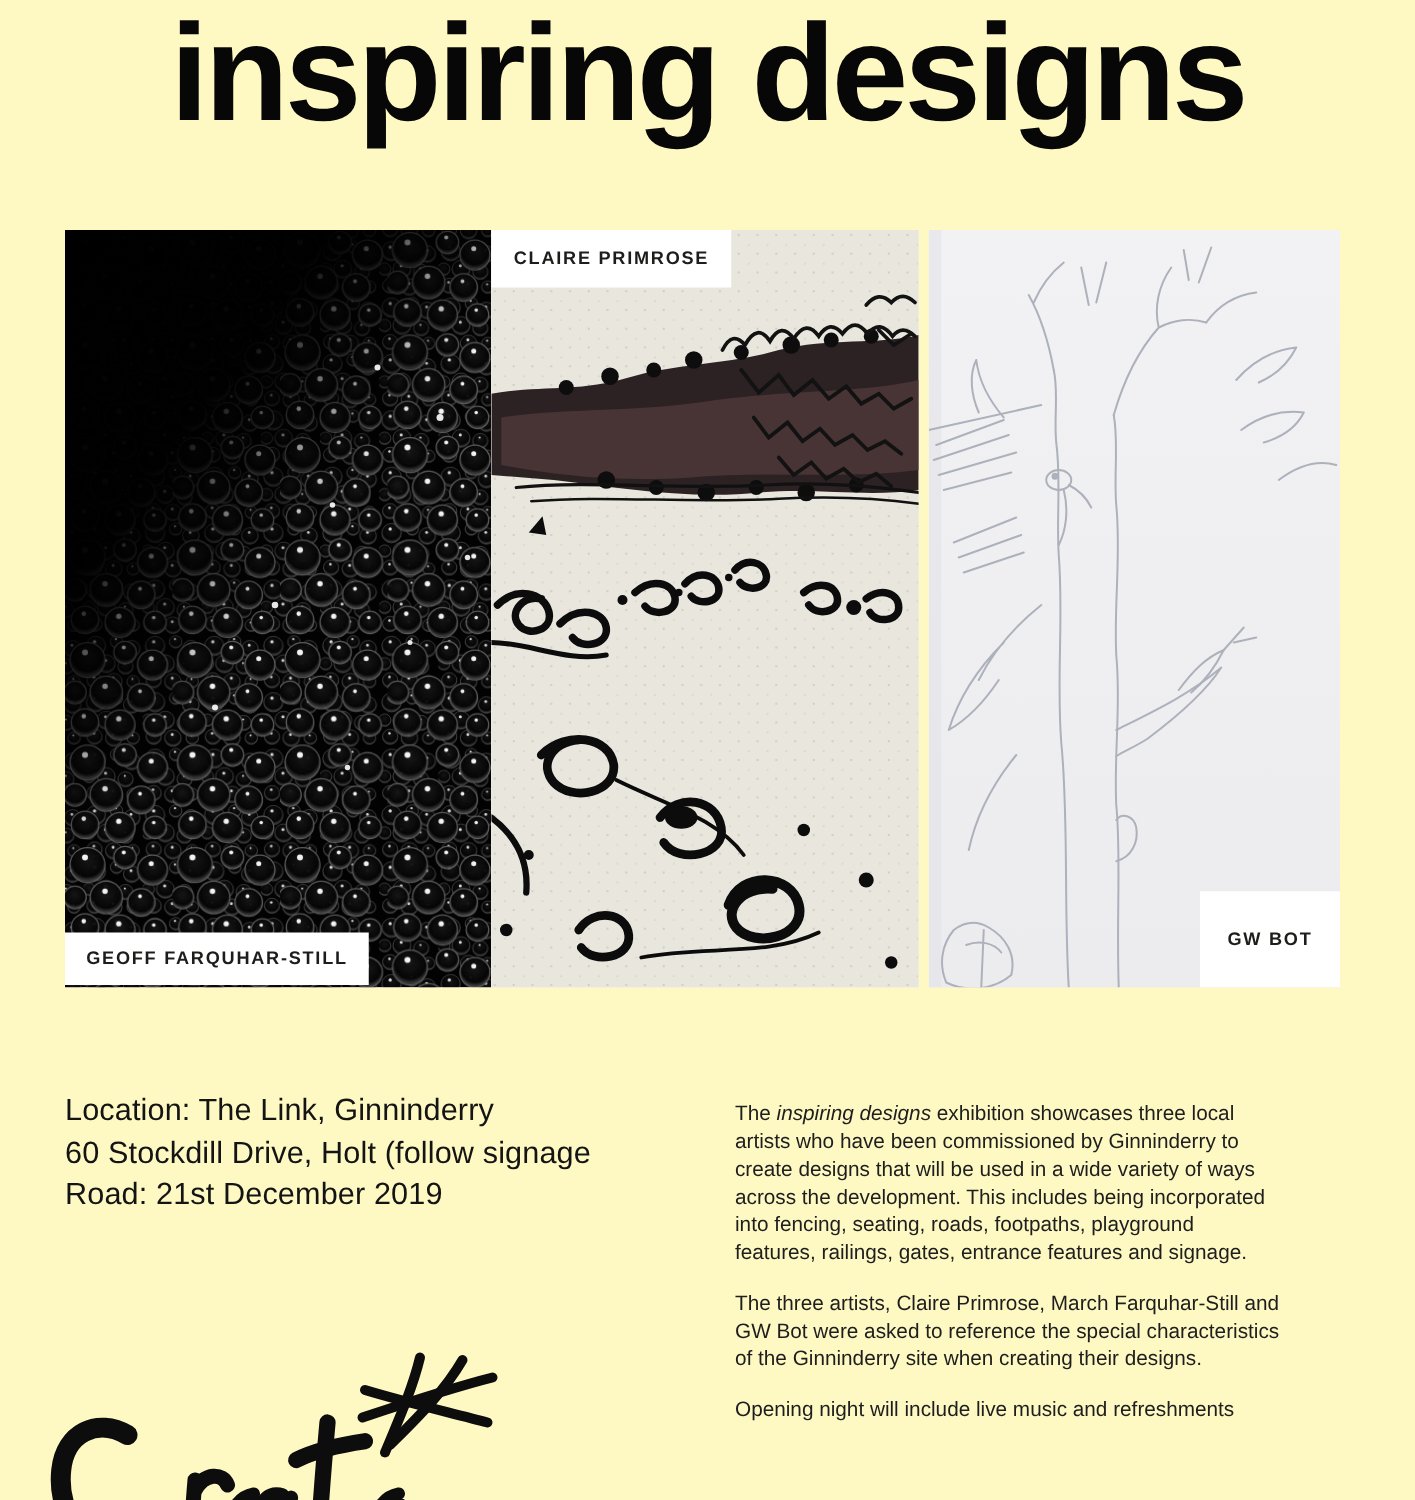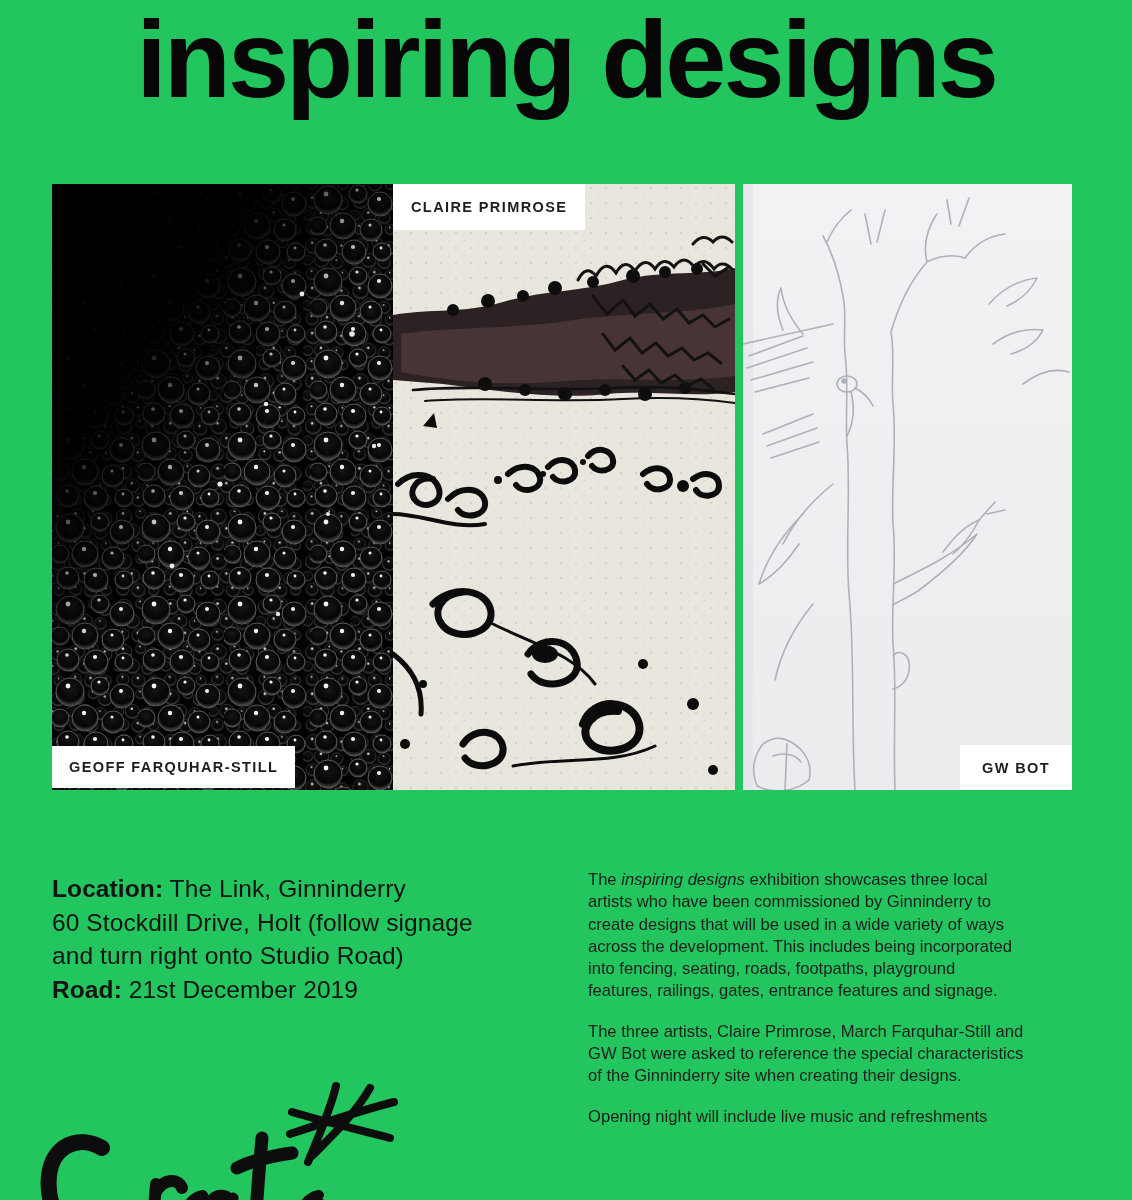--- a/index.html
+++ b/index.html
@@ -1,36 +1,36 @@
 <!DOCTYPE html>
 <html><head>
 <meta charset="utf-8">
 <style>
   html,body{margin:0;padding:0;background:#fff}
-  .poster{position:relative;width:1132px;height:1200px;background:#22c55e;overflow:hidden;
+  .poster{position:relative;width:1132px;height:1200px;background:#fef9c3;overflow:hidden;
           font-family:"Liberation Sans",sans-serif;color:#111}
   .title{position:absolute;top:4px;left:0;width:100%;margin:0;text-align:center;
          font-size:110px;line-height:1;font-weight:700;letter-spacing:-3px;color:#070707}
   .gallery{position:absolute;left:52px;top:184px;width:1020px;height:606px}
   .art{position:absolute;top:0;height:606px;overflow:hidden;background:#eee}
   .art1{left:0;width:341px}
   .art2{left:341px;width:342px}
   .art3{left:691px;width:329px}
   .art-img{display:block;width:100%;height:100%}
   .art-label{position:absolute;background:#ffffff;color:#1d1d1b;font-weight:700;
              font-size:14.5px;letter-spacing:1.4px;display:flex;align-items:center;white-space:nowrap}
   .label-claire{top:0;left:0;height:46px;padding:0 18px}
   .label-geoff{bottom:2px;left:0;height:42px;padding:0 17px}
-  .label-gwbot{bottom:0;right:0;height:45px;padding:0 22px}
+  .label-gwbot{bottom:0;right:0;height:45px;padding:16px 22px}
   .details{position:absolute;left:52px;top:872px;width:540px;
            font-size:24.5px;line-height:33.5px;color:#141414;letter-spacing:.1px}
-  .details b{font-weight:700}
+  .details b{font-weight:400}
   .body-col{position:absolute;left:588px;top:869px;width:505px;
             font-size:16.6px;line-height:22.3px;color:#1e1e1e}
-  .body-col p{margin:0 0 18px;white-space:pre-line}
+  .body-col p{margin:11px 0 18px;white-space:pre-line}
   .it{font-style:italic}
   .create-logo{position:absolute;left:40px;top:1076px;width:370px;height:170px}
 </style>
 </head>
 <body>
 
 <div class="poster">
 
   <h1 class="title">inspiring designs</h1>
 
@@ -218,21 +218,20 @@
           <path d="M30,572 C40,568 52,570 58,578 M44,560 L42,606"></path>
         </g>
       </svg>
       <div class="art-label label-gwbot">GW BOT</div>
     </div>
   </div>
 
   <div class="details">
     <div><b>Location:</b><span> The Link, Ginninderry</span></div>
     <div><span>60 Stockdill Drive, Holt (follow signage</span></div>
-    <div><span>and turn right onto Studio Road)</span></div>
     <div><b>Road:</b><span> 21st December 2019</span></div>
   </div>
 
   <div class="body-col">
     <p><span>The </span><span class="it">inspiring designs</span><span> exhibition showcases three local
 artists who have been commissioned by Ginninderry to
 create designs that will be used in a wide variety of ways
 across the development. This includes being incorporated
 into fencing, seating, roads, footpaths, playground
 features, railings, gates, entrance features and signage.</span></p>

